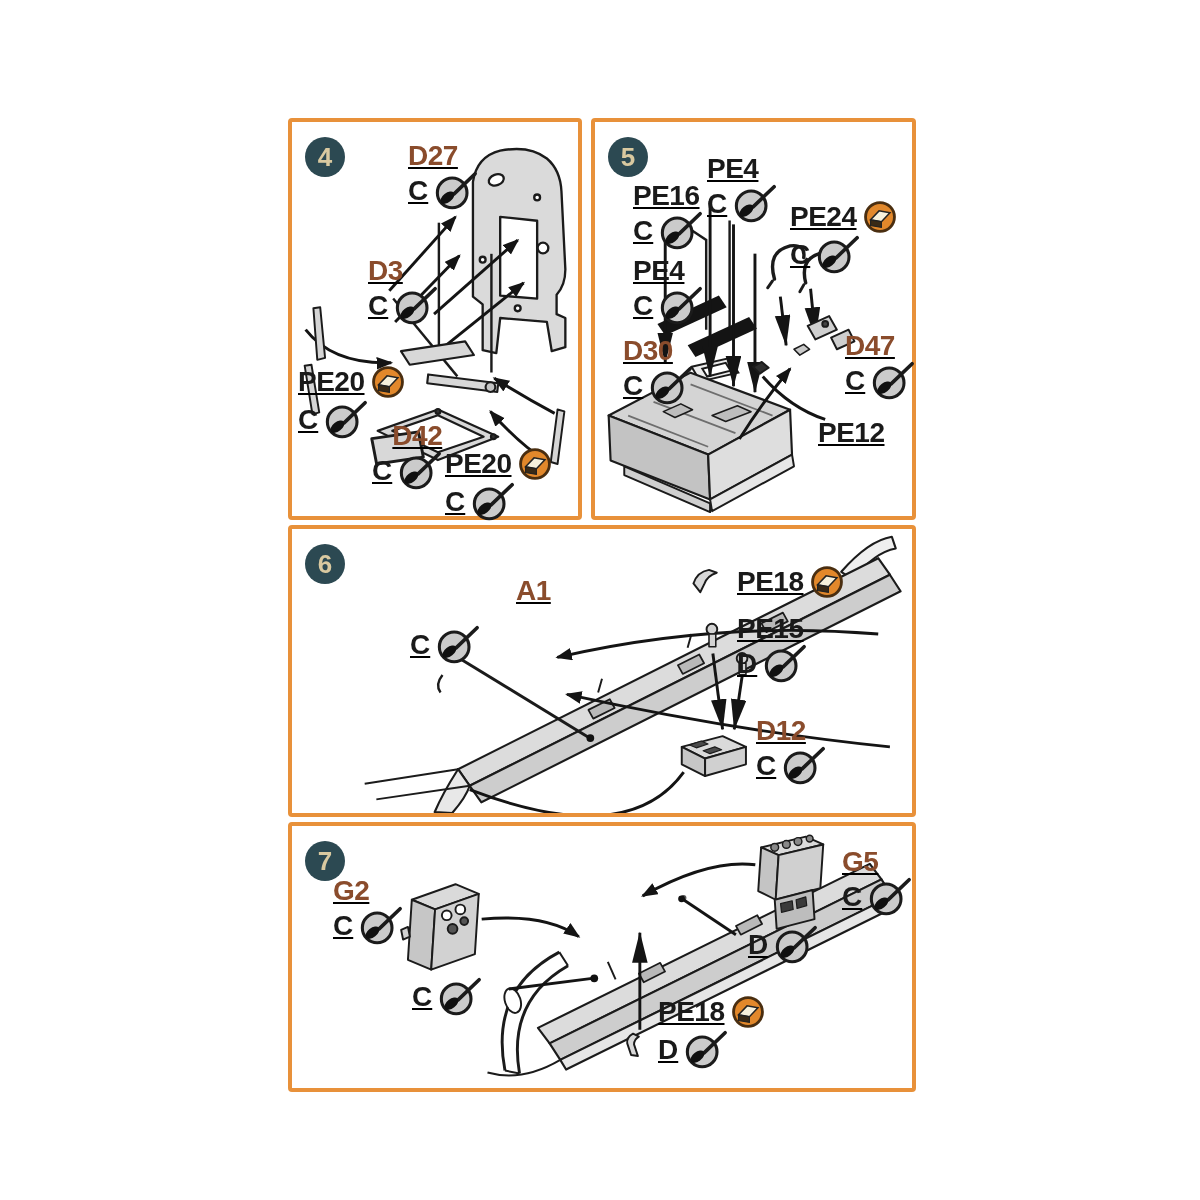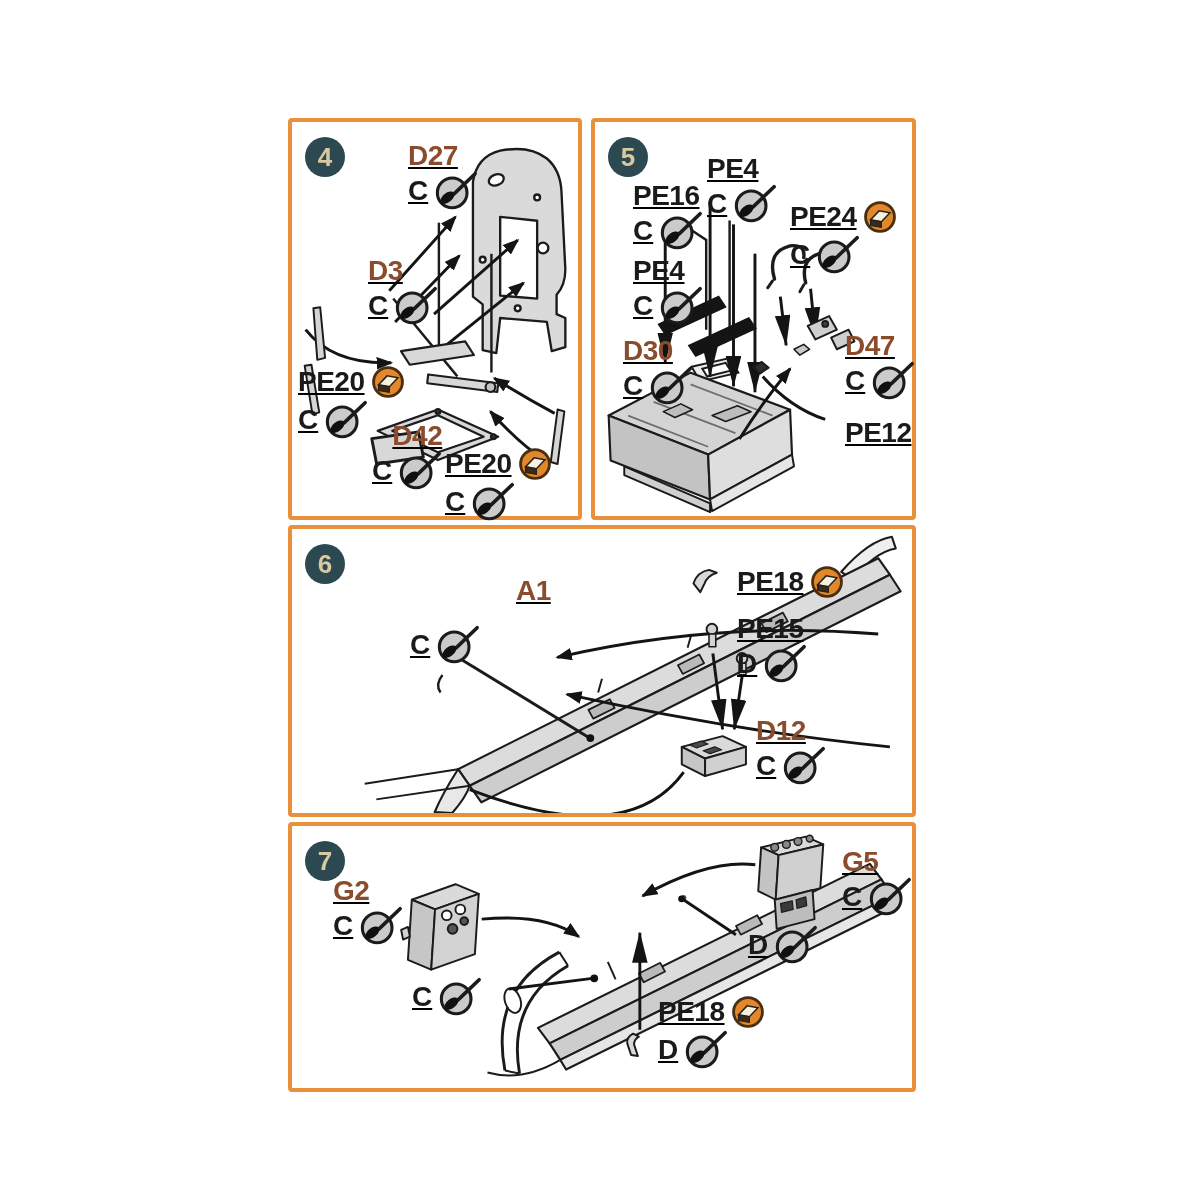--- a/index.html
+++ b/index.html
@@ -269,21 +269,21 @@
       <div class="c-row">
             <span class="part brown">D47</span>
           </div>
       <div class="c-row">
             <span class="glue-letter">C</span>
             <svg class="gi">
               <use href="#ic-glue"></use>
             </svg>
           </div>
     </div>
-    <div class="callout" style="left:250px;top:297px;">
+    <div class="callout" style="left:223px;top:297px;">
       <div class="c-row">
             <span class="part black">PE12</span>
           </div>
     </div>
   </section>
 
   <section class="panel panel-6">
     <div class="badge">
       <span>6</span>
     </div>

